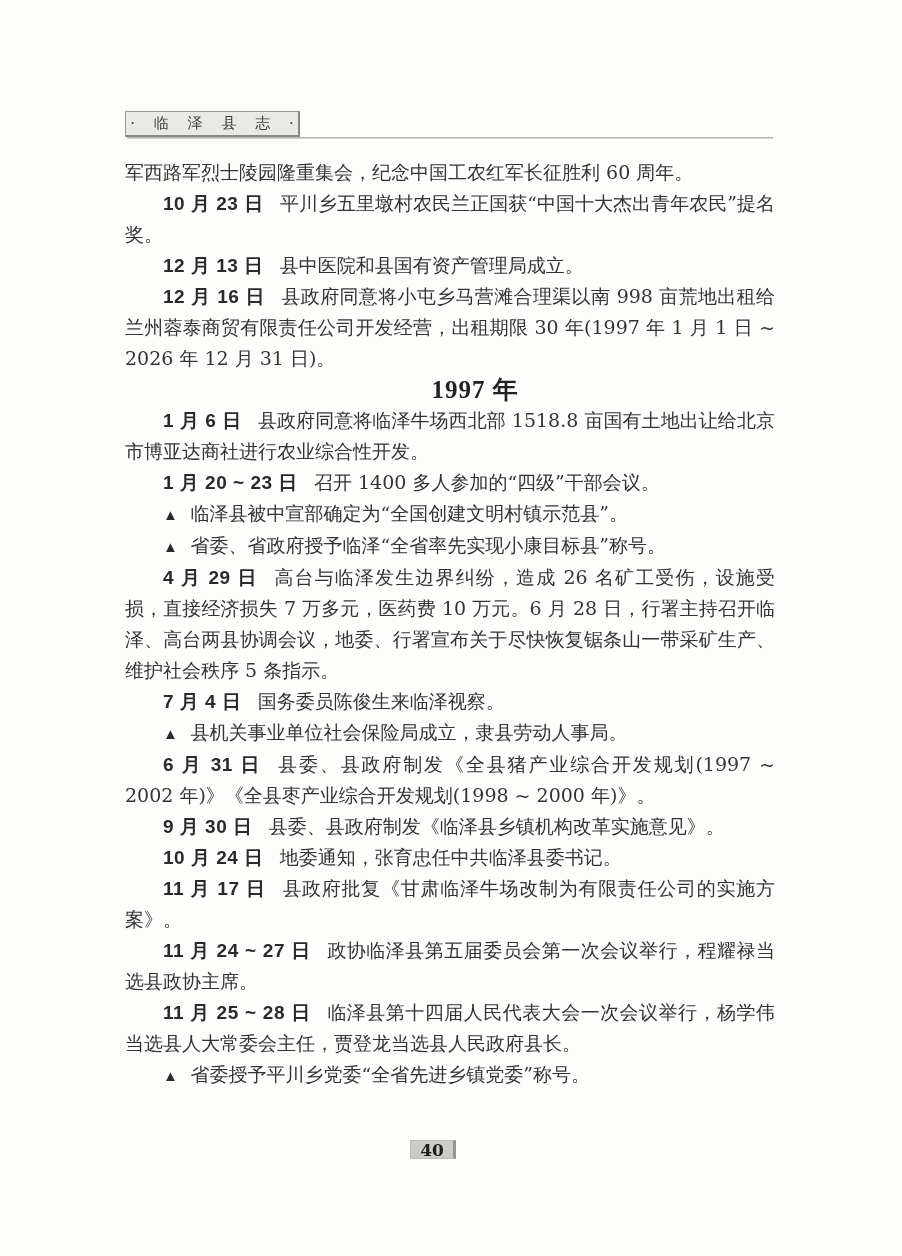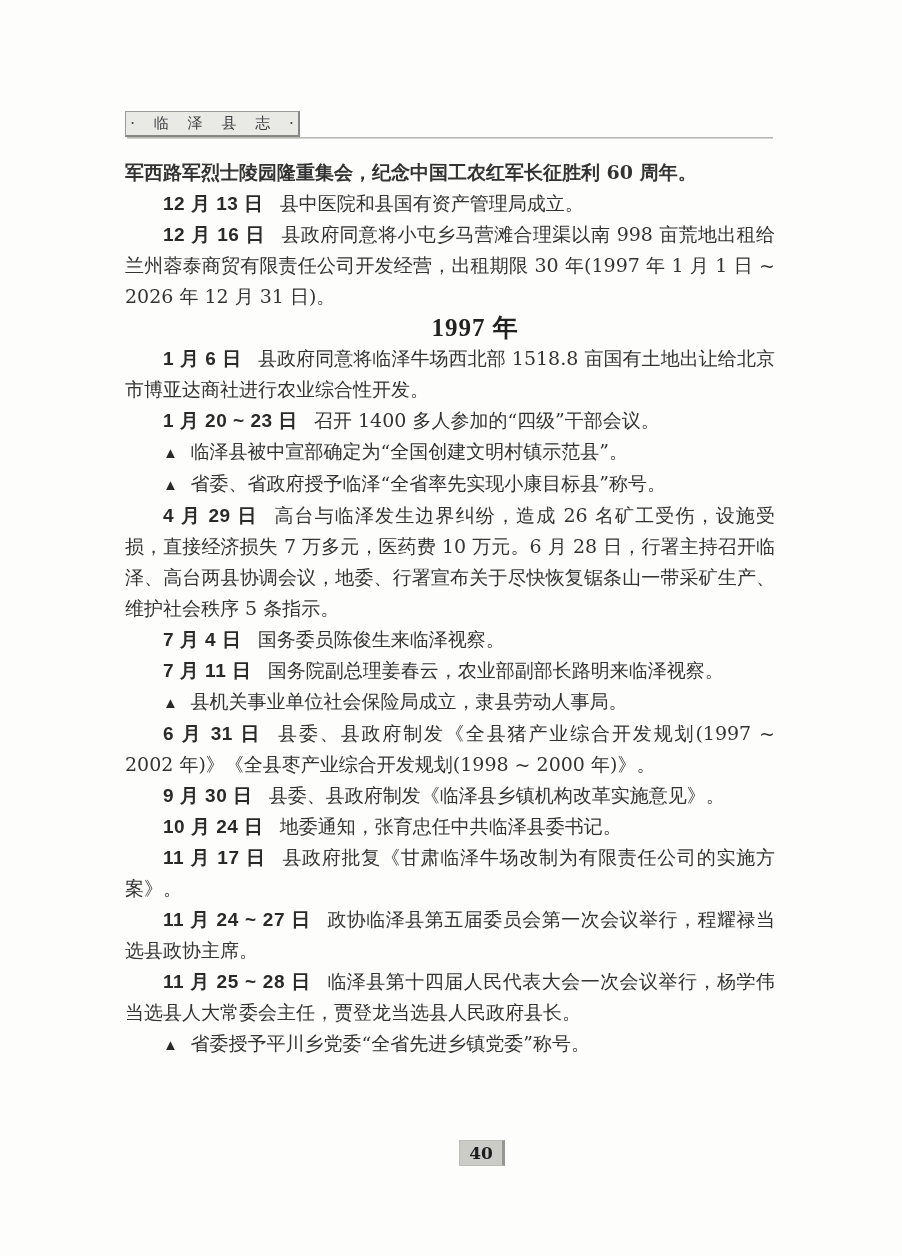--- a/index.html
+++ b/index.html
@@ -59,21 +59,20 @@
     font-size: 19px;
     line-height: 31px;
     text-align: justify;
   }
   .content p {
     margin: 0;
     text-indent: 2em;
   }
   .content p.no-indent {
     text-indent: 0;
-    font-weight: bold;
   }
   .date {
     font-family: "Liberation Sans", "DejaVu Sans", sans-serif;
     font-weight: bold;
     color: #2a2a2a;
     margin-right: 0.85em;
     letter-spacing: 0.5px;
   }
   .date.marker {
     font-size: 15px;
@@ -86,24 +85,24 @@
     text-indent: 0;
     margin: 21px 0 27px 0;
     color: #222222;
     letter-spacing: 1px;
     font-family: Liberation Serif, serif;
   }
 
   
   .page-number-box {
     position: absolute;
-    left: 459px;
+    left: 410px;
     top: 1140px;
     width: 46px;
-    height: 26px;
+    height: 19px;
     background: #cbcbc8;
     border: 1px solid #bcbcb8;
     border-right: 3px solid #96969২;
     border-right: 3px solid #969692;
     box-sizing: border-box;
     display: flex;
     align-items: center;
     justify-content: center;
   }
   .page-number {
@@ -119,40 +118,40 @@
 
   <div class="header-rule"></div>
   <div class="header-box">
     <span class="header-title">· 临 泽 县 志 ·</span>
   </div>
 
   <div class="content">
 
     <p class="no-indent"><span>军西路军烈士陵园隆重集会，纪念中国工农红军长征胜利 60 周年。</span></p>
 
+    <p><span class="date">10 月 23 日</span><span>平川乡五里墩村农民兰正国获“中国十大杰出青年农民”提名奖。</span></p>
 
     <p><span class="date">12 月 13 日</span><span>县中医院和县国有资产管理局成立。</span></p>
 
     <p><span class="date">12 月 16 日</span><span>县政府同意将小屯乡马营滩合理渠以南 998 亩荒地出租给兰州蓉泰商贸有限责任公司开发经营，出租期限 30 年(1997 年 1 月 1 日 ~ 2026 年 12 月 31 日)。</span></p>
 
     <p class="year-heading">1997 年</p>
 
     <p><span class="date">1 月 6 日</span><span>县政府同意将临泽牛场西北部 1518.8 亩国有土地出让给北京市博亚达商社进行农业综合性开发。</span></p>
 
     <p><span class="date">1 月 20 ~ 23 日</span><span>召开 1400 多人参加的“四级”干部会议。</span></p>
 
     <p><span class="date marker">▲</span><span>临泽县被中宣部确定为“全国创建文明村镇示范县”。</span></p>
 
     <p><span class="date marker">▲</span><span>省委、省政府授予临泽“全省率先实现小康目标县”称号。</span></p>
 
     <p><span class="date">4 月 29 日</span><span>高台与临泽发生边界纠纷，造成 26 名矿工受伤，设施受损，直接经济损失 7 万多元，医药费 10 万元。6 月 28 日，行署主持召开临泽、高台两县协调会议，地委、行署宣布关于尽快恢复锯条山一带采矿生产、维护社会秩序 5 条指示。</span></p>
 
     <p><span class="date">7 月 4 日</span><span>国务委员陈俊生来临泽视察。</span></p>
 
-    <p><span class="date">7 月 11 日</span><span>国务院副总理姜春云，农业部副部长路明来临泽视察。</span></p>
 
     <p><span class="date marker">▲</span><span>县机关事业单位社会保险局成立，隶县劳动人事局。</span></p>
 
     <p><span class="date">6 月 31 日</span><span>县委、县政府制发《全县猪产业综合开发规划(1997 ~ 2002 年)》《全县枣产业综合开发规划(1998 ~ 2000 年)》。</span></p>
 
     <p><span class="date">9 月 30 日</span><span>县委、县政府制发《临泽县乡镇机构改革实施意见》。</span></p>
 
 
     <p><span class="date">10 月 24 日</span><span>地委通知，张育忠任中共临泽县委书记。</span></p>
 

